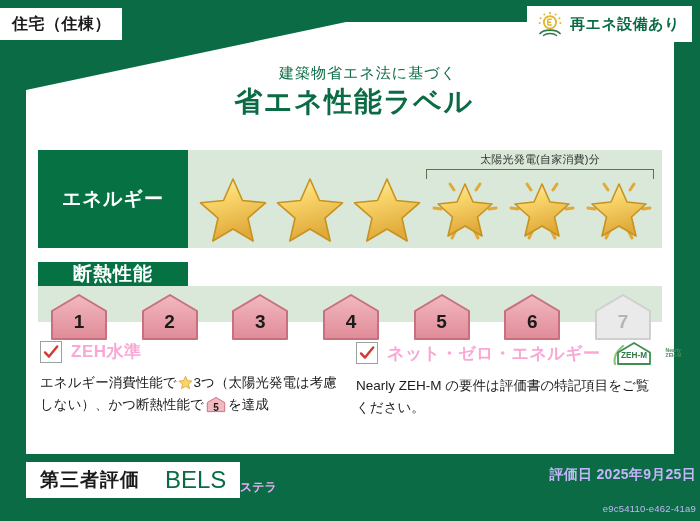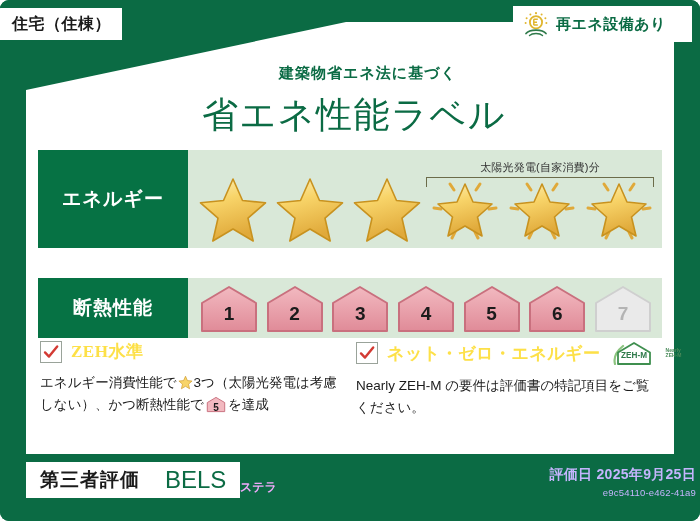--- a/index.html
+++ b/index.html
@@ -9,21 +9,20 @@
   }
   body {
     font-family: "Liberation Sans", "DejaVu Sans", sans-serif;
   }
   #label-root {
     position: relative;
     width: 700px;
     height: 521px;
     overflow: hidden;
     background: #0b6b44;
-    border-radius: 9px;
   }
 
   
   .frame-green {
     position: absolute;
     inset: 0;
     background: #0b6b44;
   }
   .inner-white {
     position: absolute;
@@ -56,21 +55,21 @@
   
   .renew-badge {
     position: absolute;
     right: 8px;
     top: 6px;
     height: 36px;
     background: #ffffff;
     display: flex;
     align-items: center;
     gap: 7px;
-    padding: 0 26px 0 10px;
+    padding: 0 12px 0 10px;
     box-sizing: border-box;
   }
   .renew-badge .sun-icon { width: 26px; height: 26px; display:block; }
   .renew-badge .renew-text {
     font-size: 15px;
     font-weight: bold;
     color: #0b6b44;
     letter-spacing: 0.5px;
     white-space: nowrap;
   }
@@ -78,44 +77,44 @@
   
   .title-block {
     position: absolute;
     left: 0;
     right: 0;
     top: 64px;
     text-align: center;
   }
   .title-sub {
     font-size: 15px;
-    font-weight: bold;
+    font-weight: normal;
     color: #0b6b44;
     letter-spacing: 1px;
-    margin-bottom: 8px;
+    margin-bottom: 0;
     padding-left: 36px;
   }
   .title-main {
-    font-size: 36px;
-    font-weight: normal;
+    font-size: 28px;
+    font-weight: bold;
     color: #0b6b44;
     letter-spacing: 1.5px;
     padding-left: 8px;
   }
 
   
   .perf-row {
     position: absolute;
     left: 38px;
     width: 624px;
     display: flex;
     align-items: stretch;
   }
   .row-energy { top: 150px; height: 98px; }
-  .row-insul  { top: 278px; height: 60px; }
+  .row-insul  { top: 262px; height: 60px; flex-direction: column; }
 
   .perf-label {
     width: 150px;
     background: #067244;
     color: #ffffff;
     display: flex;
     flex-direction: column;
     align-items: center;
     justify-content: center;
     font-size: 19px;
@@ -150,21 +149,20 @@
     top: 2px;
     width: 228px;
     pointer-events: none;
   }
   .solar-annot .solar-text {
     font-size: 11px;
     color: #333333;
     text-align: center;
     white-space: nowrap;
     letter-spacing: 0.2px;
-    margin-top: 8px;
   }
   .solar-annot .bracket {
     margin-top: 2px;
     height: 10px;
     border: 1px solid #6c6c4a;
     border-bottom: none;
     box-sizing: border-box;
   }
 
   
@@ -207,24 +205,23 @@
     width: 20px; height: 20px;
     border: 1px solid #9aa39a;
     background: #ffffff;
     position: relative;
     flex: none;
   }
   .check-box svg { position:absolute; left:2px; top:2px; width:16px; height:16px; }
   .check-title {
     font-size: 17px;
     font-weight: bold;
-    color: #fde047;
+    color: #f9a8d4;
     letter-spacing: 0.5px;
     white-space: nowrap;
-    font-family: Liberation Serif, serif;
   }
   .zehm-logo { width: 44px; height: 26px; flex: none; margin-left: 2px; }
   .zehm-mini {
     font-size: 5px;
     color: #4a8a5a;
     line-height: 1.1;
     flex: none;
     margin-left: 1px;
     font-weight: bold;
   }
@@ -275,21 +272,21 @@
     font-weight: bold;
   }
   .footer-right {
     position: absolute;
     right: 4px;
     top: 466px;
     text-align: right;
     color: #c4b5fd;
   }
   .eval-date { font-size: 14px; font-weight: bold; letter-spacing: 0.3px; }
-  .eval-id   { font-size: 9.5px; margin-top: 3px; letter-spacing: 0.2px; }
+  .eval-id   { font-size: 9.5px; margin-top: 19px; letter-spacing: 0.2px; }
 </style>
 </head>
 <body>
 
 <div id="label-root">
 
   <div class="frame-green"></div>
   <div class="inner-white"></div>
 
   <div class="category-tag">

